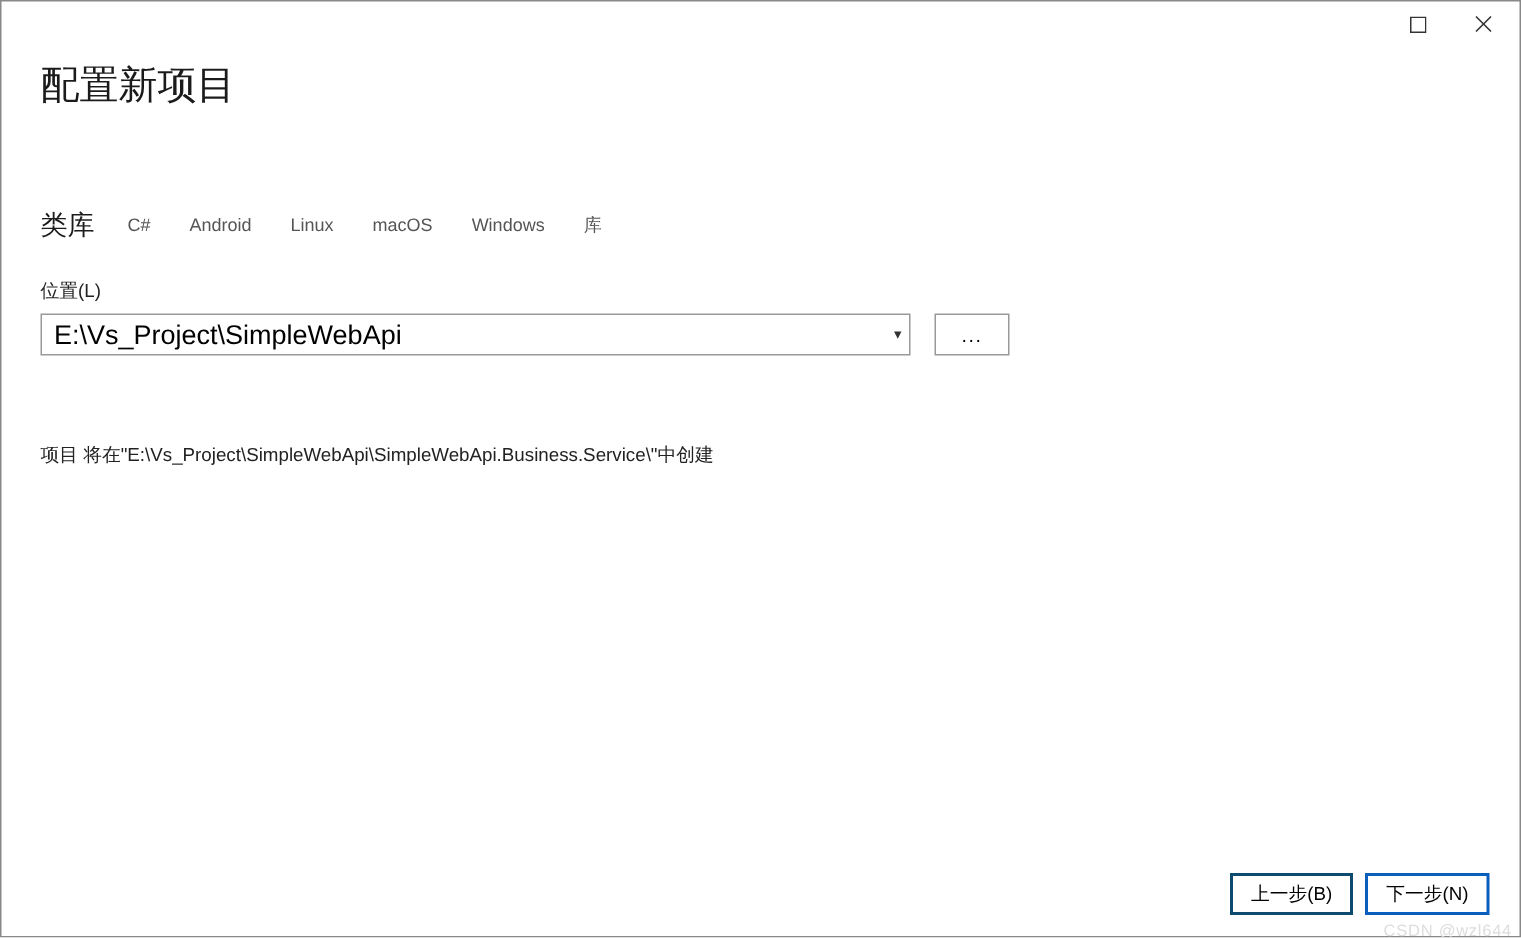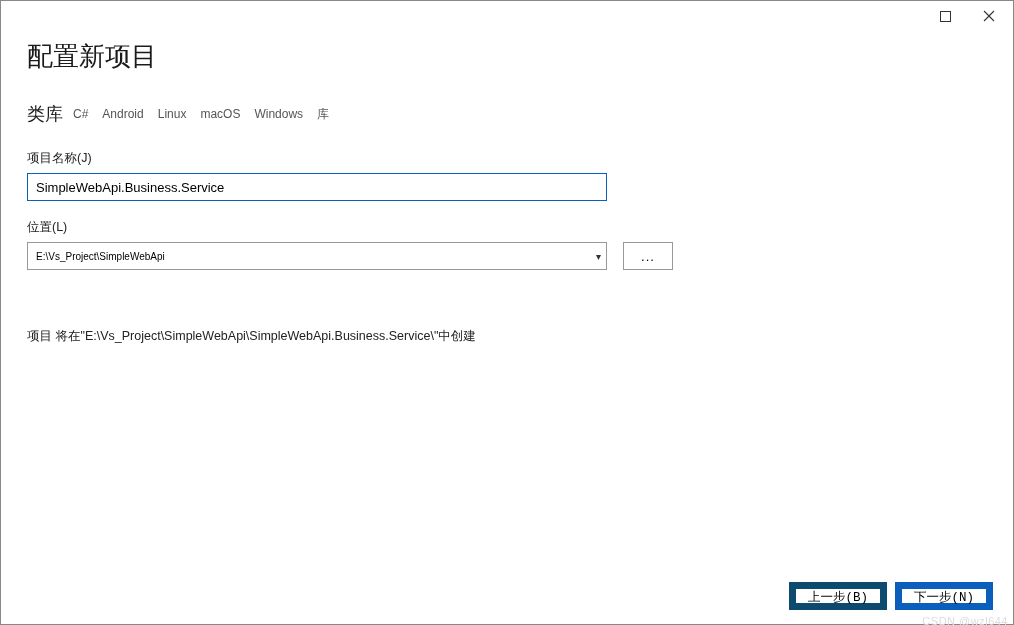--- a/index.html
+++ b/index.html
@@ -44,22 +44,23 @@
       flex-direction: column;
     }
     .heading {
       font-size: 26px;
       font-weight: 400;
       margin-bottom: 28px;
     }
     .subrow {
       display: flex;
       align-items: center;
-      gap: 6px;
+      gap: 18px;
       margin-bottom: 24px;
+      margin-top: 36px;
     }
     .subheading {
       font-size: 18px;
       font-weight: 400;
       color: #1b1b1b;
     }
     .tag {
       font-size: 12px;
       color: #555;
       padding: 2px 4px;
@@ -88,21 +89,21 @@
     .select-wrap {
       position: relative;
       width: 580px;
     }
     .select-input {
       width: 100%;
       height: 28px;
       border: 1px solid #999;
       padding: 0 24px 0 8px;
       font-family: inherit;
-      font-size: 10px;
+      font-size: 18px;
       background: #fff;
       appearance: none;
       outline: none;
     }
     .select-caret {
       position: absolute;
       right: 6px;
       top: 50%;
       transform: translateY(-50%);
       pointer-events: none;
@@ -129,23 +130,23 @@
     .footer {
       position: absolute;
       bottom: 14px;
       right: 20px;
       display: flex;
       gap: 8px;
     }
     .nav-btn {
       min-width: 82px;
       height: 28px;
-      border: 7px solid #0c4a6e;
-      background: #fff;
-      font-family: Liberation Mono, monospace;
+      border: 2px solid #0c4a6e;
+      background: #fff;
+      font-family: Liberation Sans, sans-serif;
       font-size: 12.5px;
       padding: 0 12px;
     }
     .nav-btn.primary {
       border-color: #0a5fbd;
       text-align: center;
     }
     .watermark {
       position: absolute;
       right: 6px;
@@ -180,24 +181,20 @@
     <div class="subrow">
       <div class="subheading">类库</div>
       <div class="tag">C#</div>
       <div class="tag">Android</div>
       <div class="tag">Linux</div>
       <div class="tag">macOS</div>
       <div class="tag">Windows</div>
       <div class="tag">库</div>
     </div>
 
-    <div class="field-block">
-      <div class="field-label">项目名称(J)</div>
-      <input class="text-input" type="text" value="SimpleWebApi.Business.Service" style="">
-    </div>
 
     <div class="field-block">
       <div class="field-label">位置(L)</div>
       <div class="loc-row">
         <div class="select-wrap">
           <input class="select-input" type="text" value="E:\Vs_Project\SimpleWebApi" style="">
           <span class="select-caret">▾</span>
         </div>
         <button class="browse-btn">...</button>
       </div>

